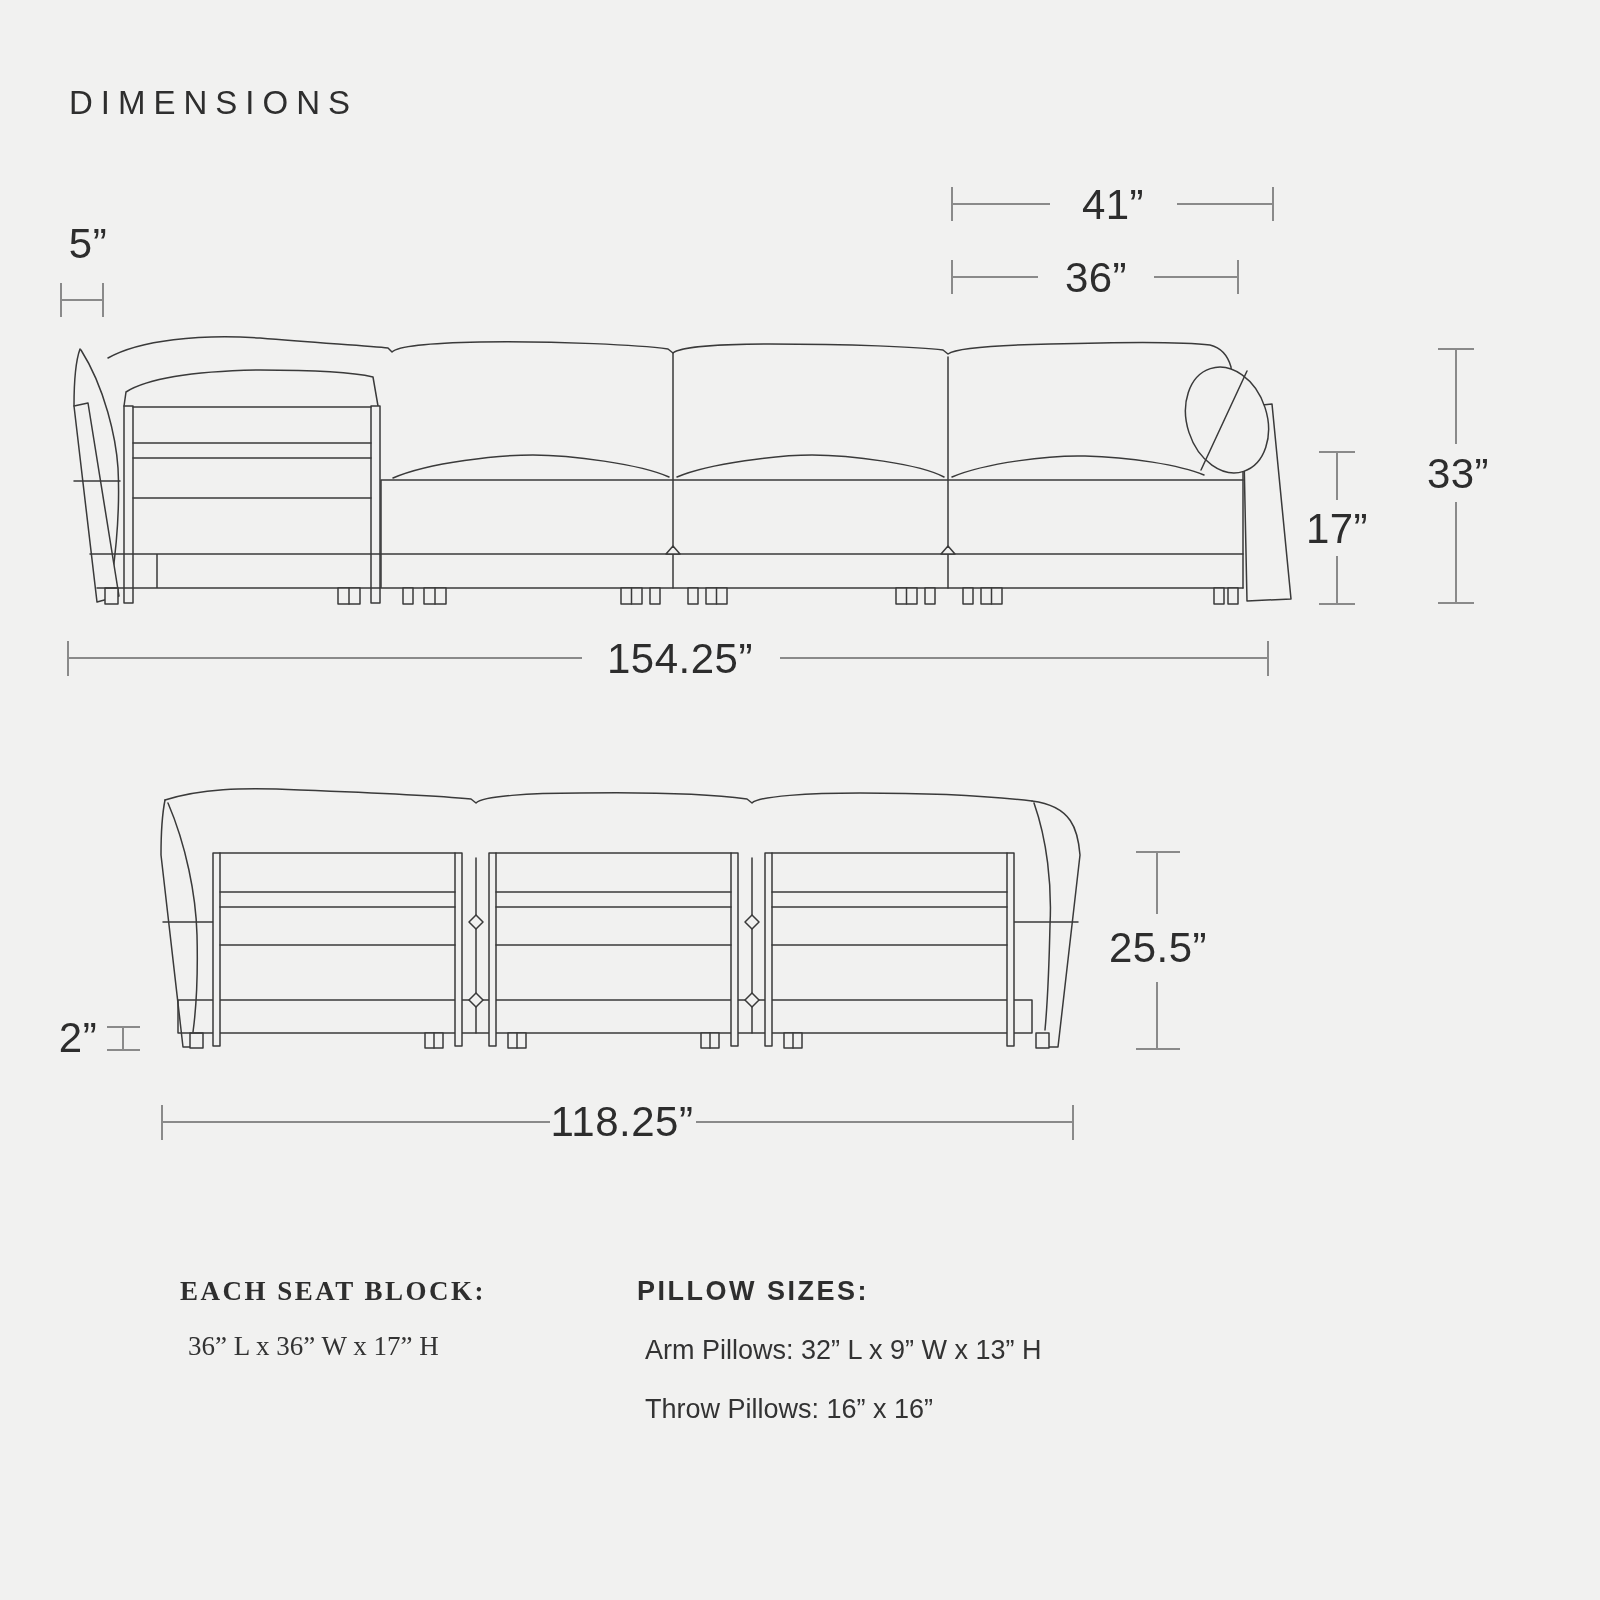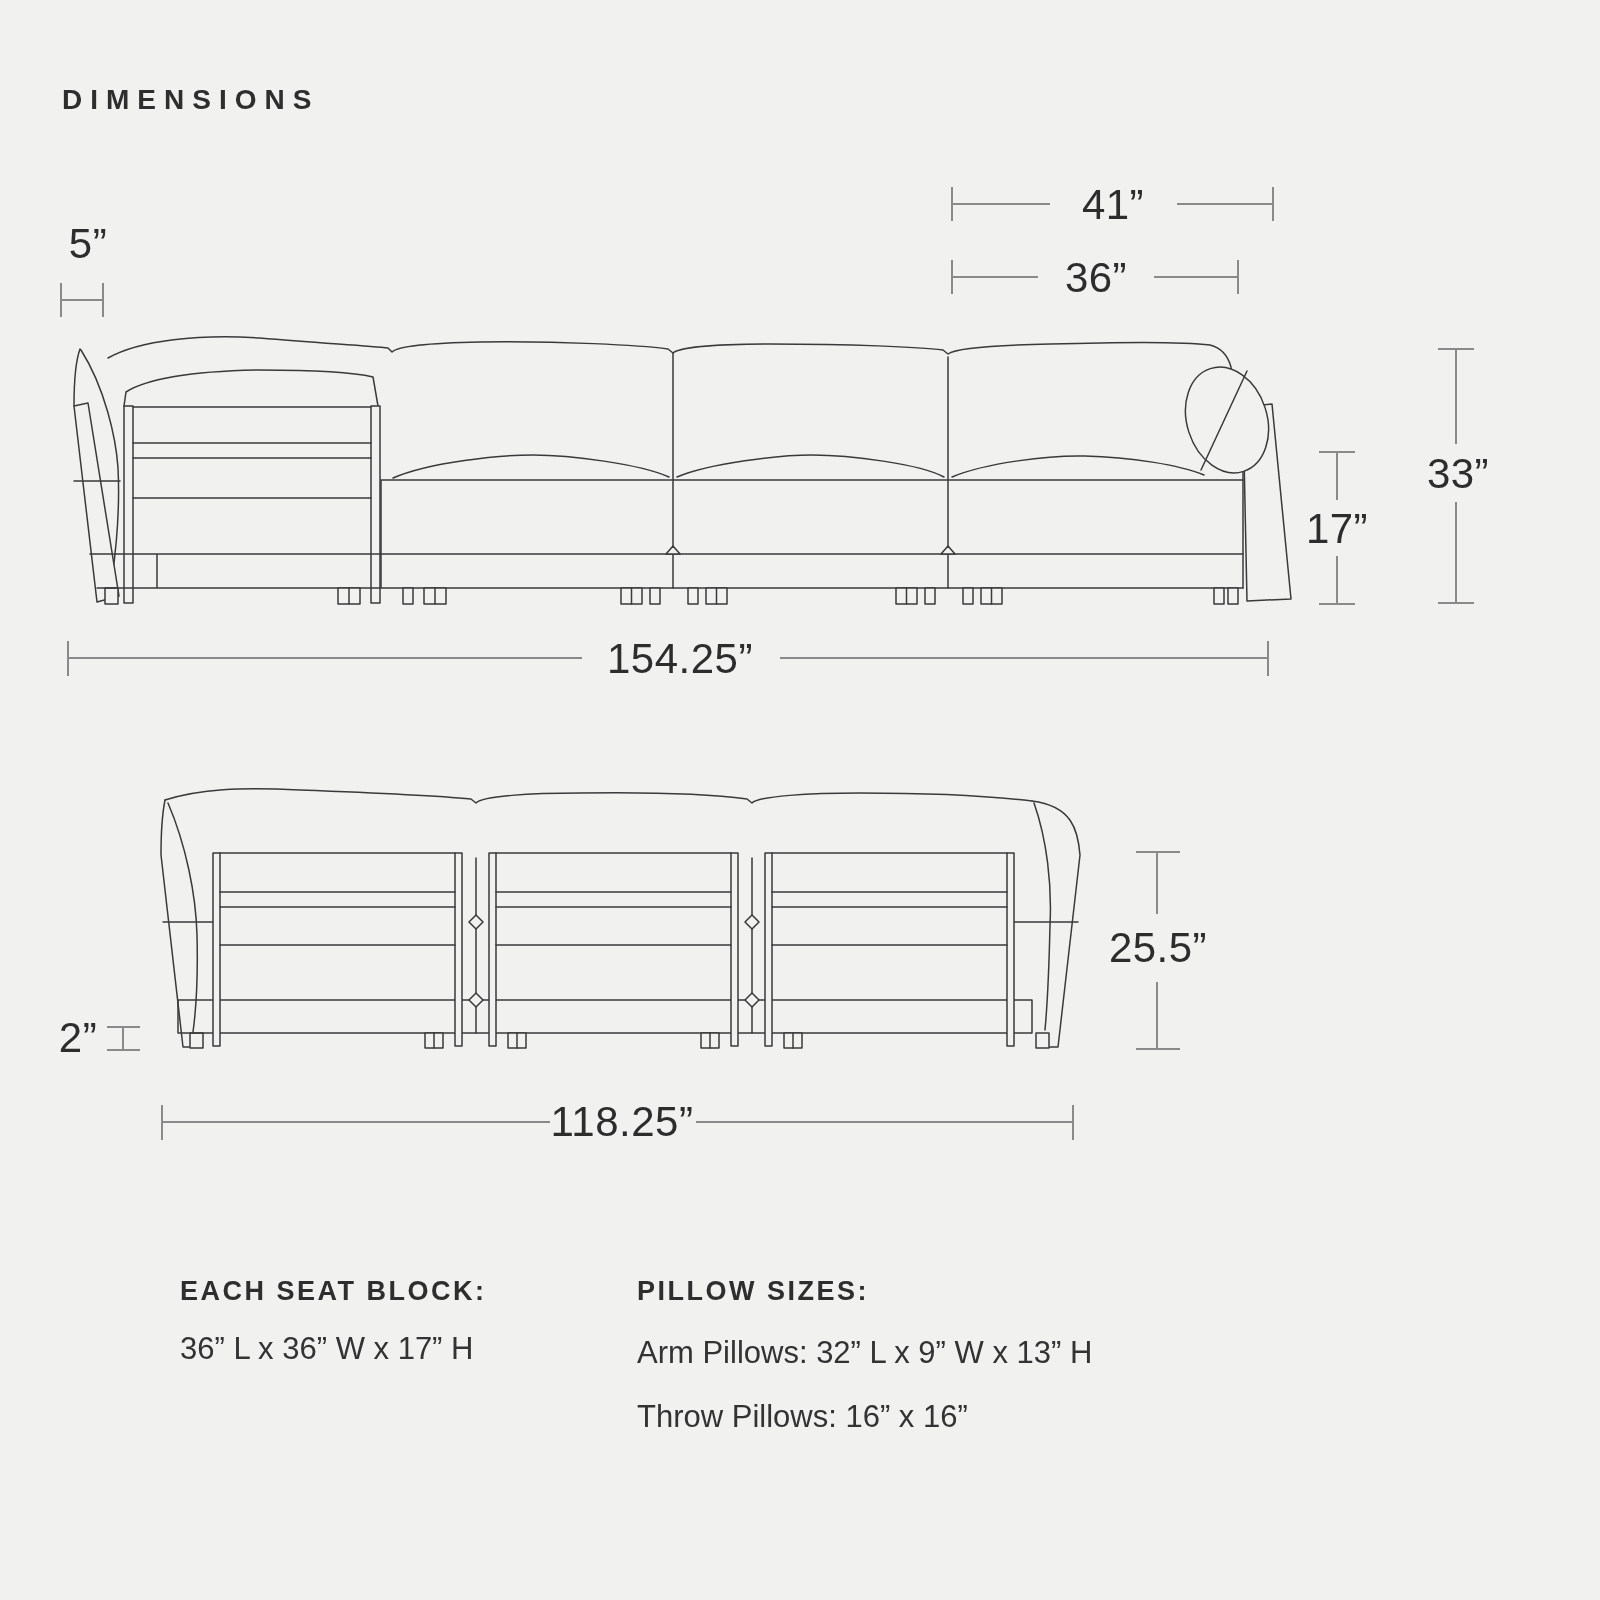--- a/index.html
+++ b/index.html
@@ -3,38 +3,38 @@
 <meta charset="utf-8">
 <style>
   html,body{margin:0;padding:0;}
   body{
     width:1600px;height:1600px;position:relative;overflow:hidden;
     background:#f1f1f0;
     font-family:"Liberation Sans",sans-serif;
     color:#2d2d2d;
   }
   .page-title{
-    position:absolute;left:62px;top:84px;
-    font-size:28px;font-weight:bold;letter-spacing:8px;color:#2e2e2e;
+    position:absolute;left:69px;top:84px;
+    font-size:33px;font-weight:normal;letter-spacing:8px;color:#2e2e2e;
   }
   svg.art{position:absolute;left:0;top:0;}
   .dim-num{
     font-family:"Liberation Sans",sans-serif;
     font-size:42px;fill:#2d2d2d;letter-spacing:0.5px;
   }
   .specs-col{position:absolute;}
   .specs-col .spec-h{
     font-size:27px;font-weight:bold;letter-spacing:2.5px;color:#2e2e2e;
     margin:0;
   }
   .specs-col .spec-v{
-    font-size:31px;font-weight:normal;color:#333;
-    margin:0;
-  }
-  .col-left{left:180px;top:1276px;width:430px;}
+    font-size:27px;font-weight:normal;color:#333;
+    margin:8px;
+  }
+  .col-left{left:180px;top:1276px;width:430px;font-family:Liberation Serif, serif;}
   .col-left .spec-v.first{margin-top:24px;}
   .col-left .spec-h.second{margin-top:72px;}
   .col-left .spec-v.second{margin-top:26px;}
   .col-right{left:637px;top:1276px;width:560px;}
   .col-right .spec-v{margin-top:28px;}
 </style>
 </head>
 <body>
 
 <div class="page-title">DIMENSIONS</div>

